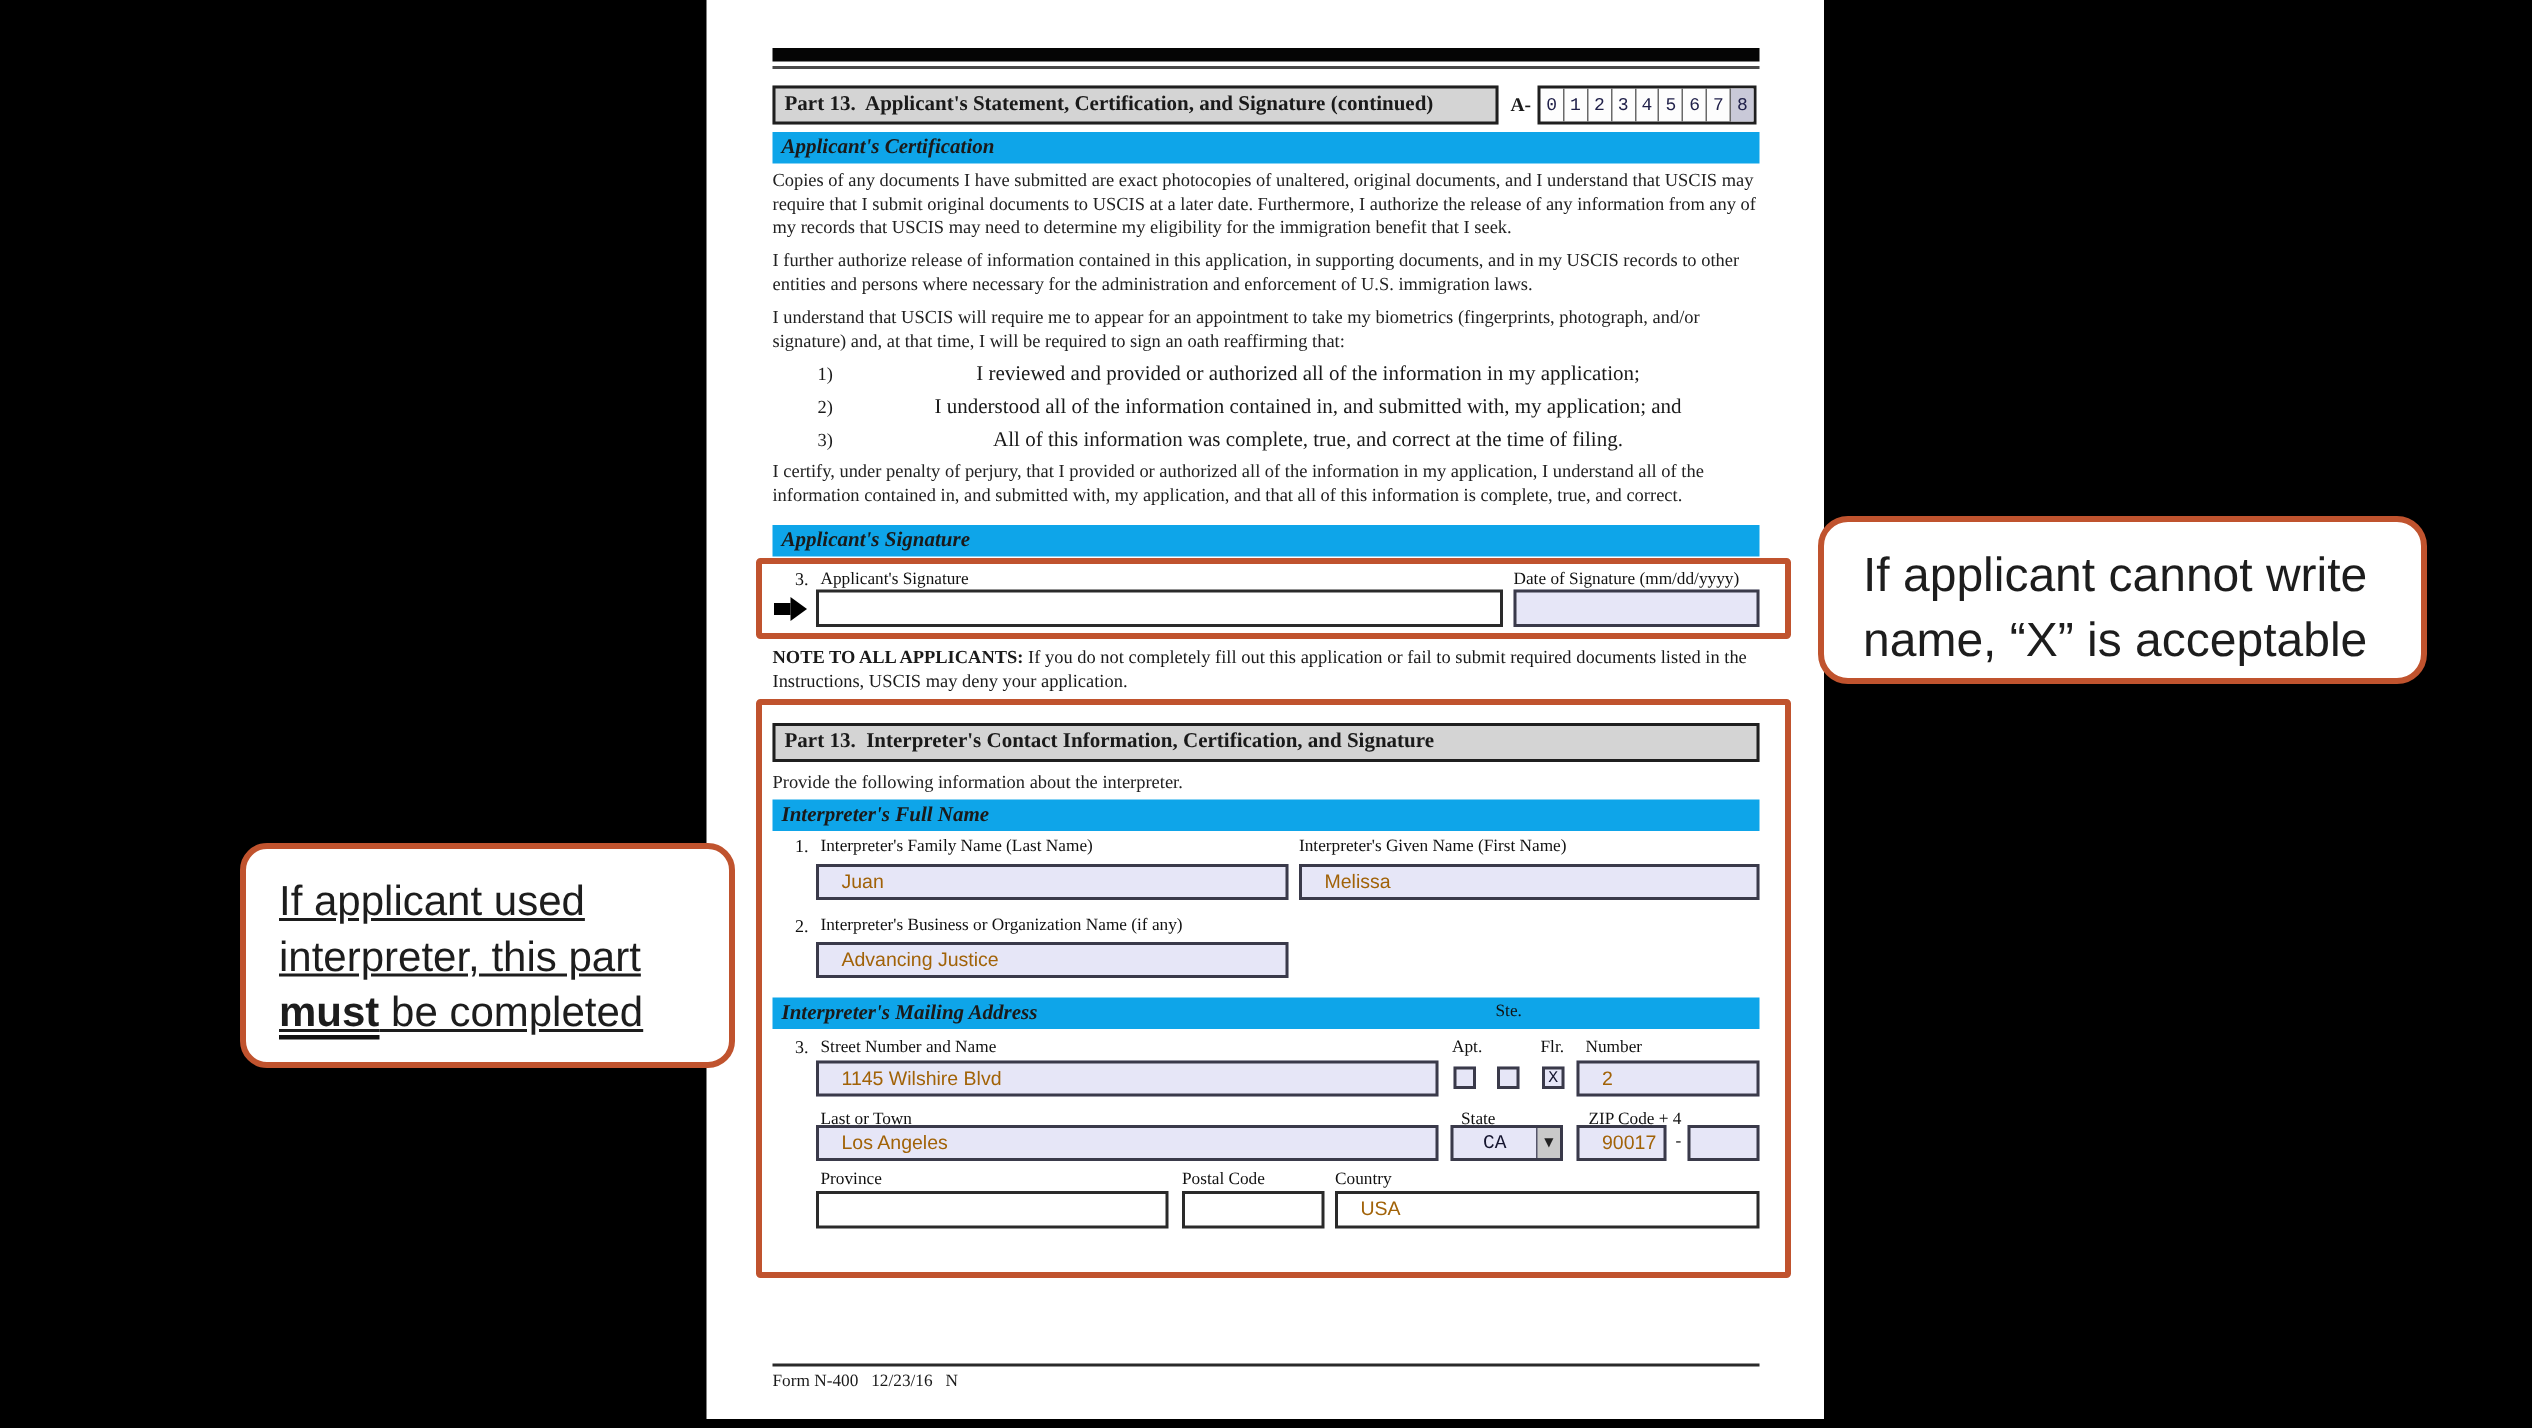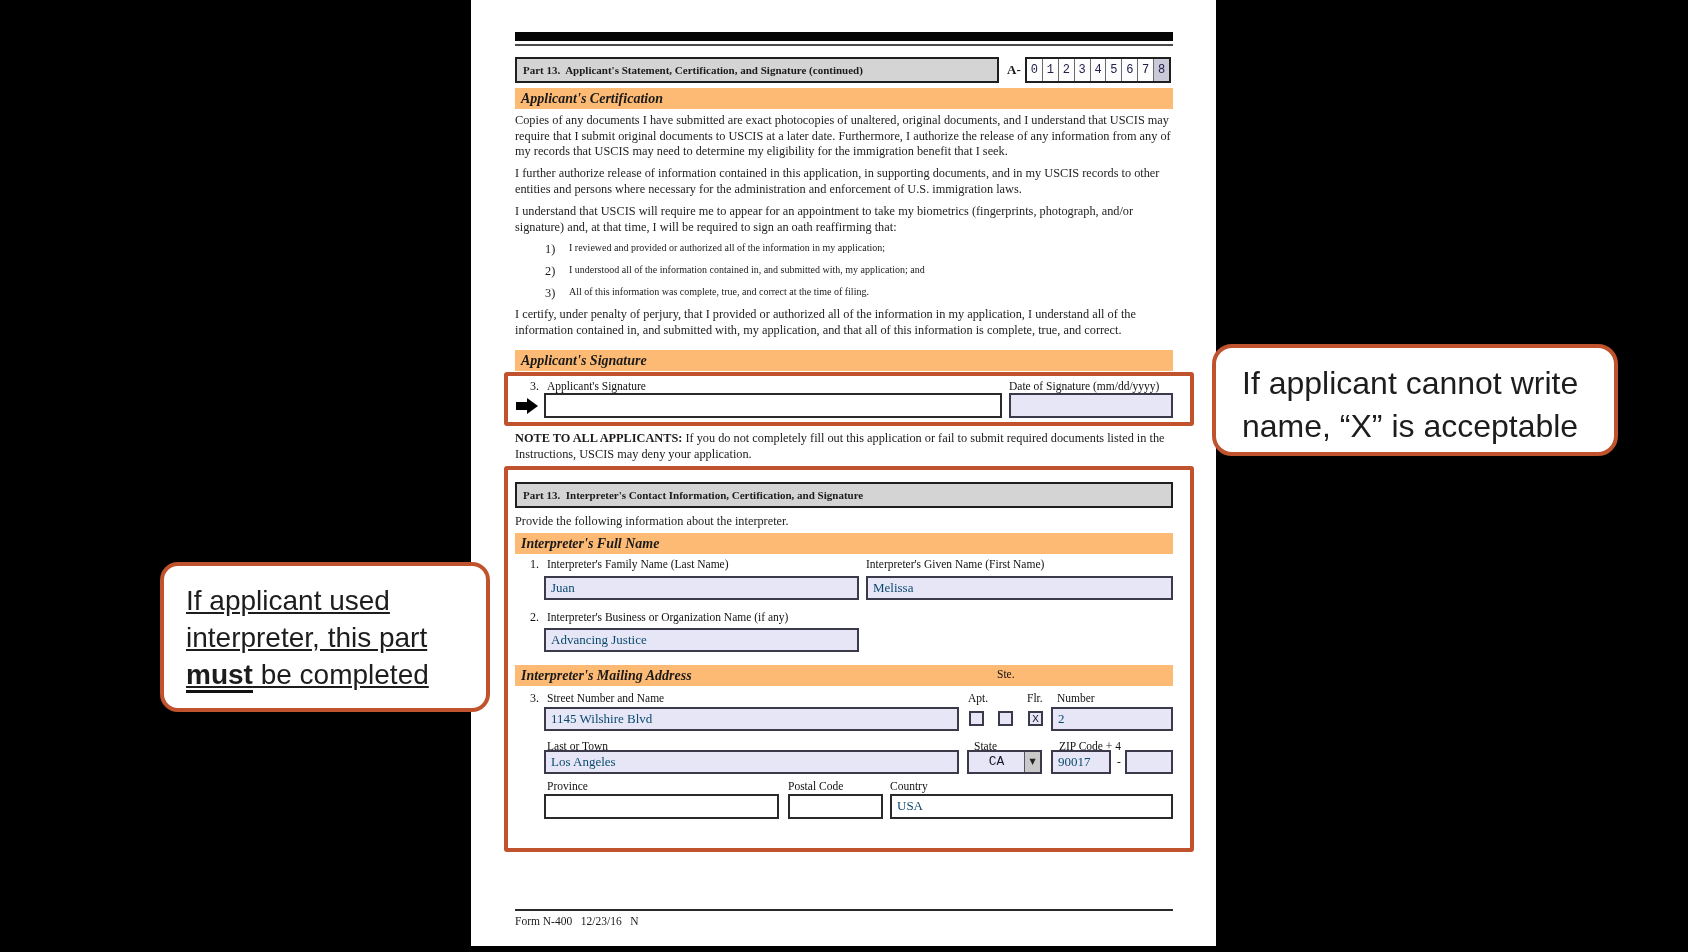--- a/index.html
+++ b/index.html
@@ -7,45 +7,45 @@
   #canvas { position:relative; width:1688px; height:952px; background:#000; overflow:hidden; }
 
   
   .page { position:absolute; left:471px; top:0; width:745px; height:946px; background:#ffffff; }
   .page * { position:absolute; color:#1a1a1a; }
 
   .topbar   { left:44px; top:32px; width:658px; height:9px; background:#050505; }
   .topline  { left:44px; top:44px; width:658px; height:2px; background:#4a4a4a; }
 
   .part-box { height:26px; background:#d4d4d4; border:2px solid #1f1f1f;
-              font-weight:bold; font-size:11px; line-height:22px; padding-left:6px; white-space:pre; }
+              font-weight:bold; font-size:14px; line-height:22px; padding-left:6px; white-space:pre; }
   #part13-box { left:44px; top:57px; width:484px; }
   #part14-box { left:44px; top:482px; width:658px; }
 
   .a-prefix { left:536px; top:62px; font-weight:bold; font-size:13px; }
   .a-boxes  { left:554px; top:57px; width:146px; height:26px; border:2px solid #1f1f1f;
               display:flex; background:#fdfdfd; }
   .a-cell   { position:static; flex:1; border-right:1px solid #6a6a6a; text-align:center;
               font-family:"Liberation Mono","DejaVu Sans Mono",monospace; font-size:12px;
               line-height:22px; color:#21214a; }
   .a-cell:last-child { border-right:none; background:#c9c9d8; }
 
-  .band { left:44px; width:658px; height:21px; background:#fdba74;
+  .band { left:44px; width:658px; height:21px; background:#0ea5e9;
           font-style:italic; font-weight:bold; font-size:14px; line-height:21px; padding-left:6px; }
 
   .para { left:44px; width:660px; font-size:12.3px; line-height:15.5px; color:#222; }
   .oath-num  { left:74px; font-size:12.3px; }
-  .oath-text { left:98px; width:606px; font-size:10px; }
+  .oath-text { left:98px; width:606px; font-size:14px;text-align:center; }
 
   .field-label { font-size:11.5px; color:#111; white-space:nowrap; }
   .item-num    { font-size:12px; color:#111; }
 
   .inputbox { height:24px; border:2px solid #3a3a4a; background:#e6e6f7;
-              font-family:Liberation Serif, serif;
-              font-size:13px; line-height:20px; padding-left:5px; color:#0c4a6e; }
+              font-family:Liberation Sans, sans-serif;
+              font-size:13px; line-height:20px; padding-left:15px; color:#a16207; }
   .inputbox.white { background:#ffffff; border:2px solid #2a2a2a; }
 
   .orange-rect { border:4px solid #c0532e; border-radius:3px; background:transparent; }
   #sig-rect    { left:33px; top:372px; width:690px; height:54px; }
   #part14-rect { left:33px; top:466px; width:690px; height:386px; }
 
   
   .arrow { left:45px; top:398px; width:24px; height:16px; }
   .arrow .shaft { position:absolute; left:0; top:4px; width:11px; height:8px; background:#000; }
   .arrow .head  { position:absolute; left:11px; top:0; width:0; height:0;

